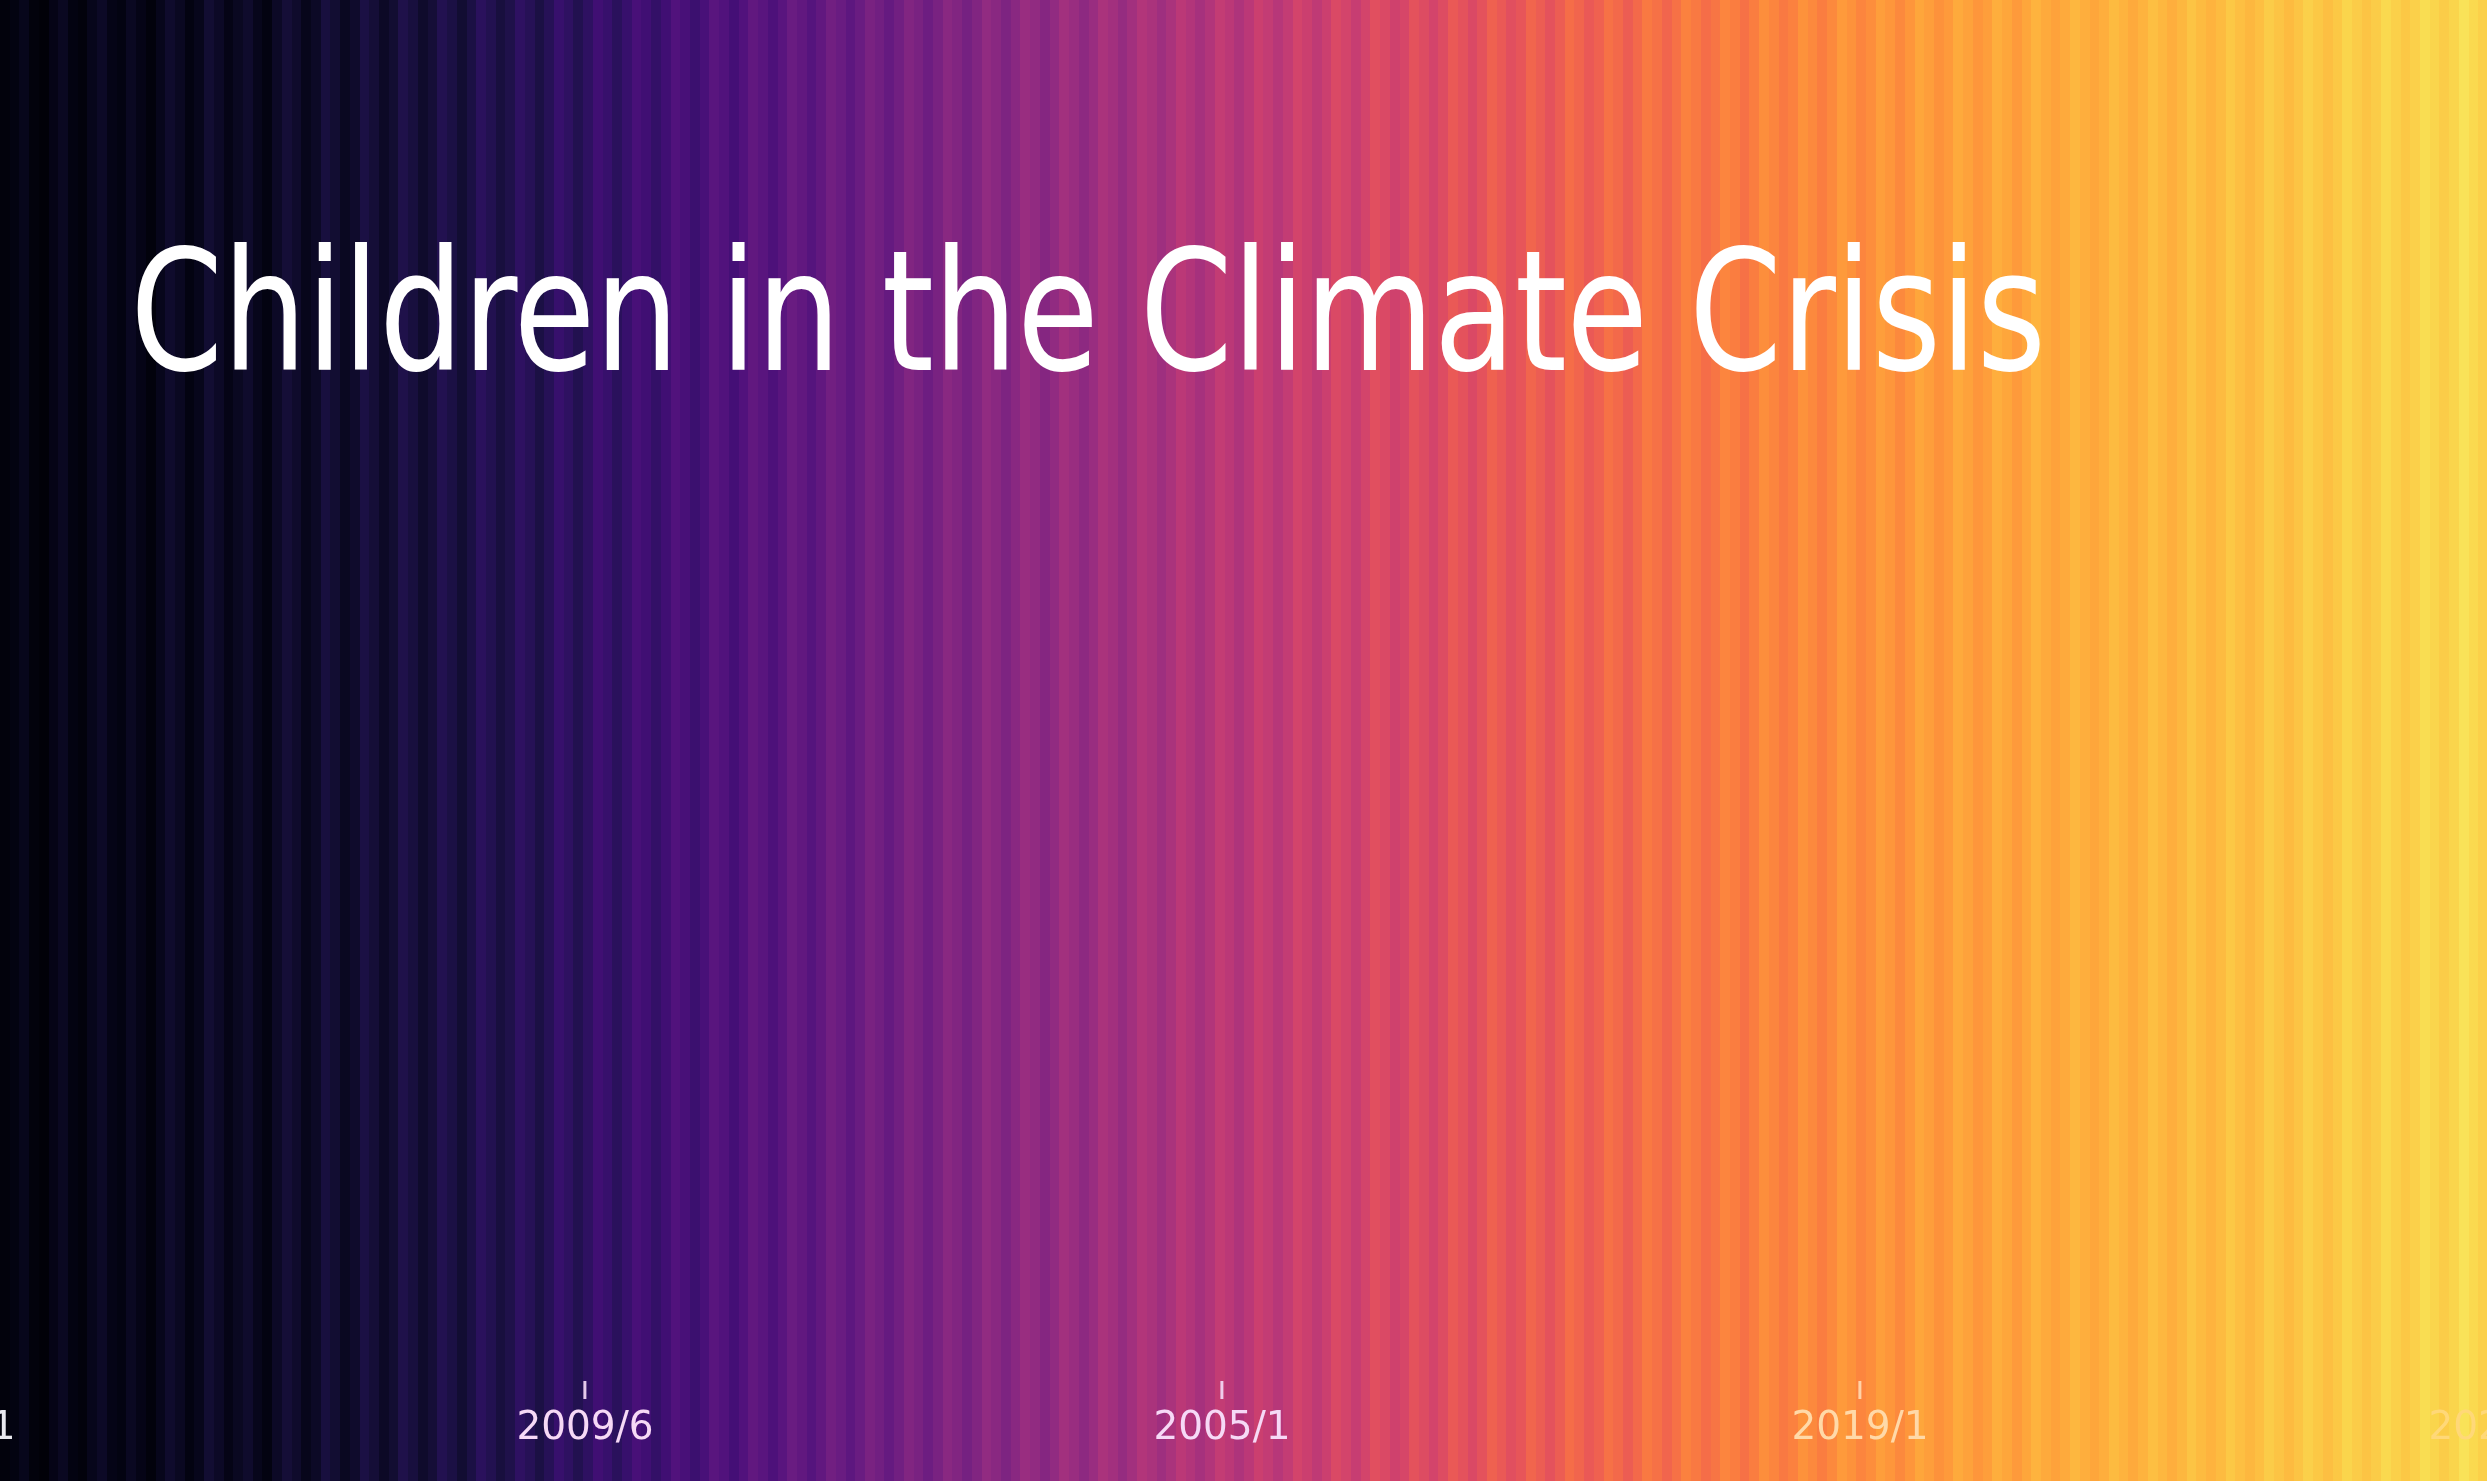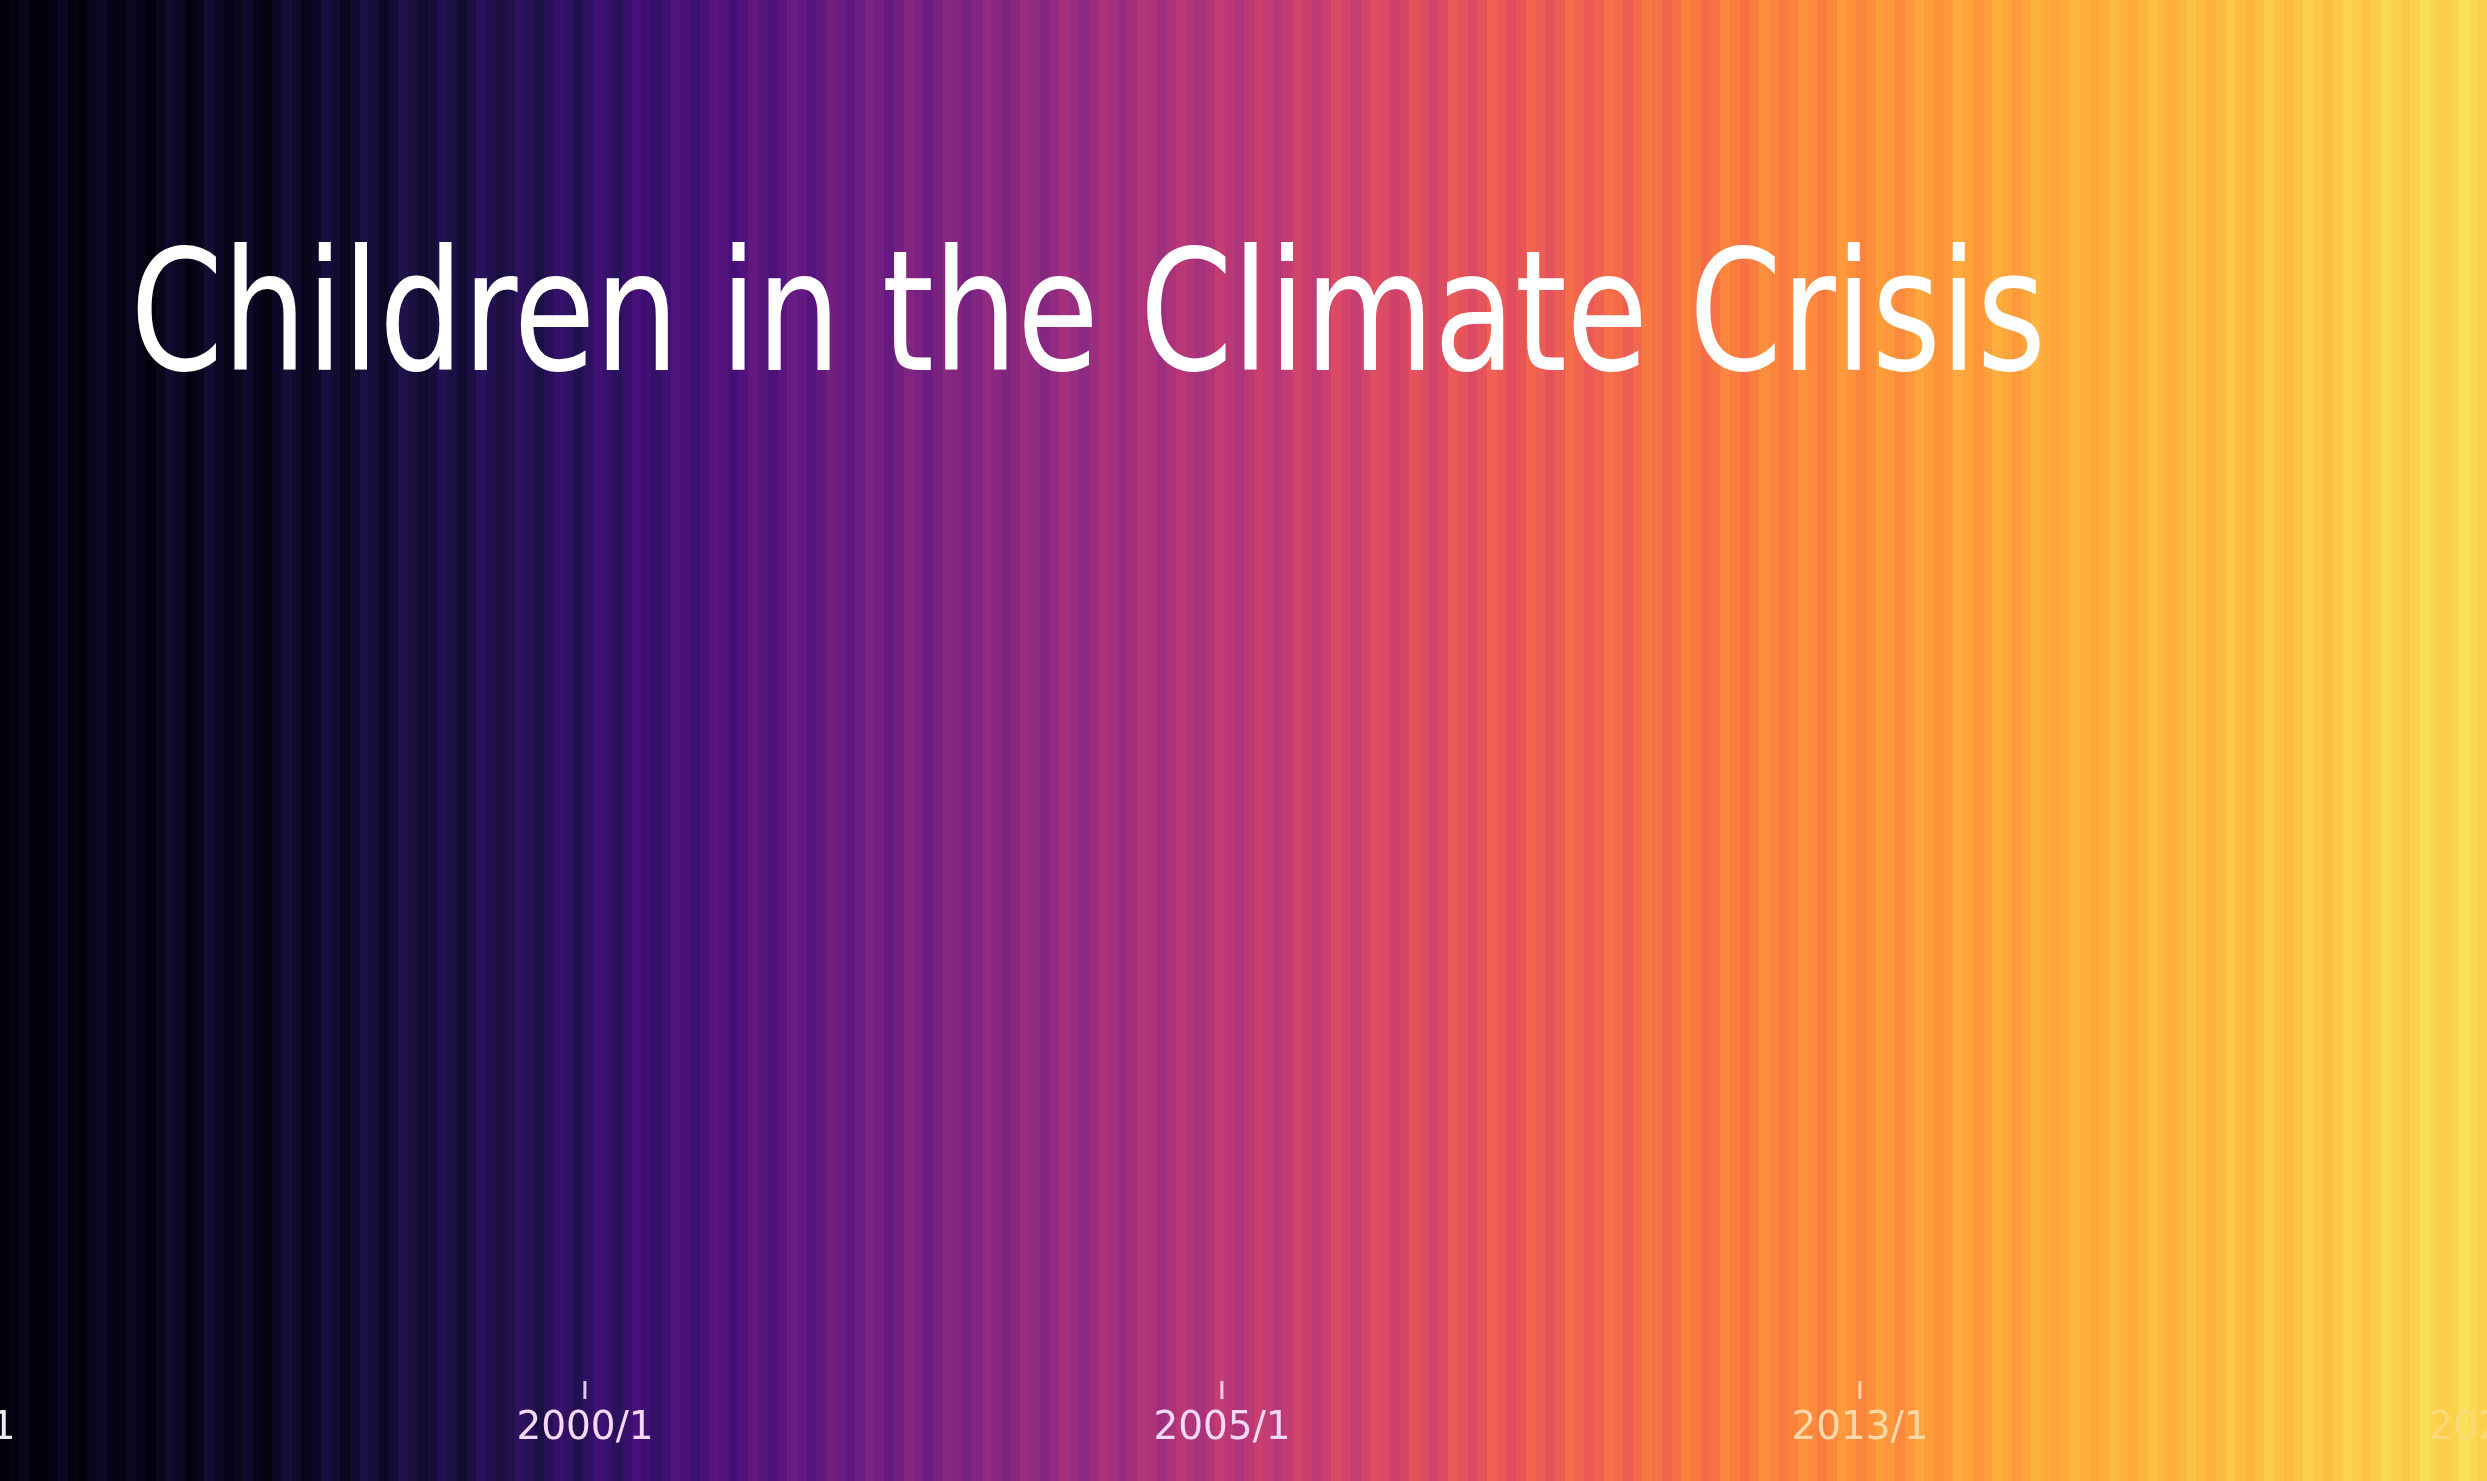--- a/index.html
+++ b/index.html
@@ -355,29 +355,29 @@
       <div class="stripe" style="background: rgb(250, 217, 79);"></div>
       <div class="stripe" style="background: rgb(251, 208, 74);"></div>
     </div>
 
   <div id="xaxis">
       <div class="tickgroup cold nomark" style="left: -53px;">
         <div class="ticklabel">2004/1</div>
       </div>
       <div class="tickgroup" style="left: 585px;">
         <div class="tickmark"></div>
-        <div class="ticklabel">2000/1</div>
+        <div class="ticklabel">2009/6</div>
       </div>
       <div class="tickgroup" style="left: 1222px;">
         <div class="tickmark"></div>
         <div class="ticklabel">2005/1</div>
       </div>
       <div class="tickgroup warm" style="left: 1860px;">
         <div class="tickmark"></div>
-        <div class="ticklabel">2013/1</div>
+        <div class="ticklabel">2019/1</div>
       </div>
       <div class="tickgroup hot nomark" style="left: 2497px;">
         <div class="ticklabel">2024/1</div>
       </div>
     </div>
 
   <div id="title">Children in the Climate Crisis</div>
 
 </div>
 

